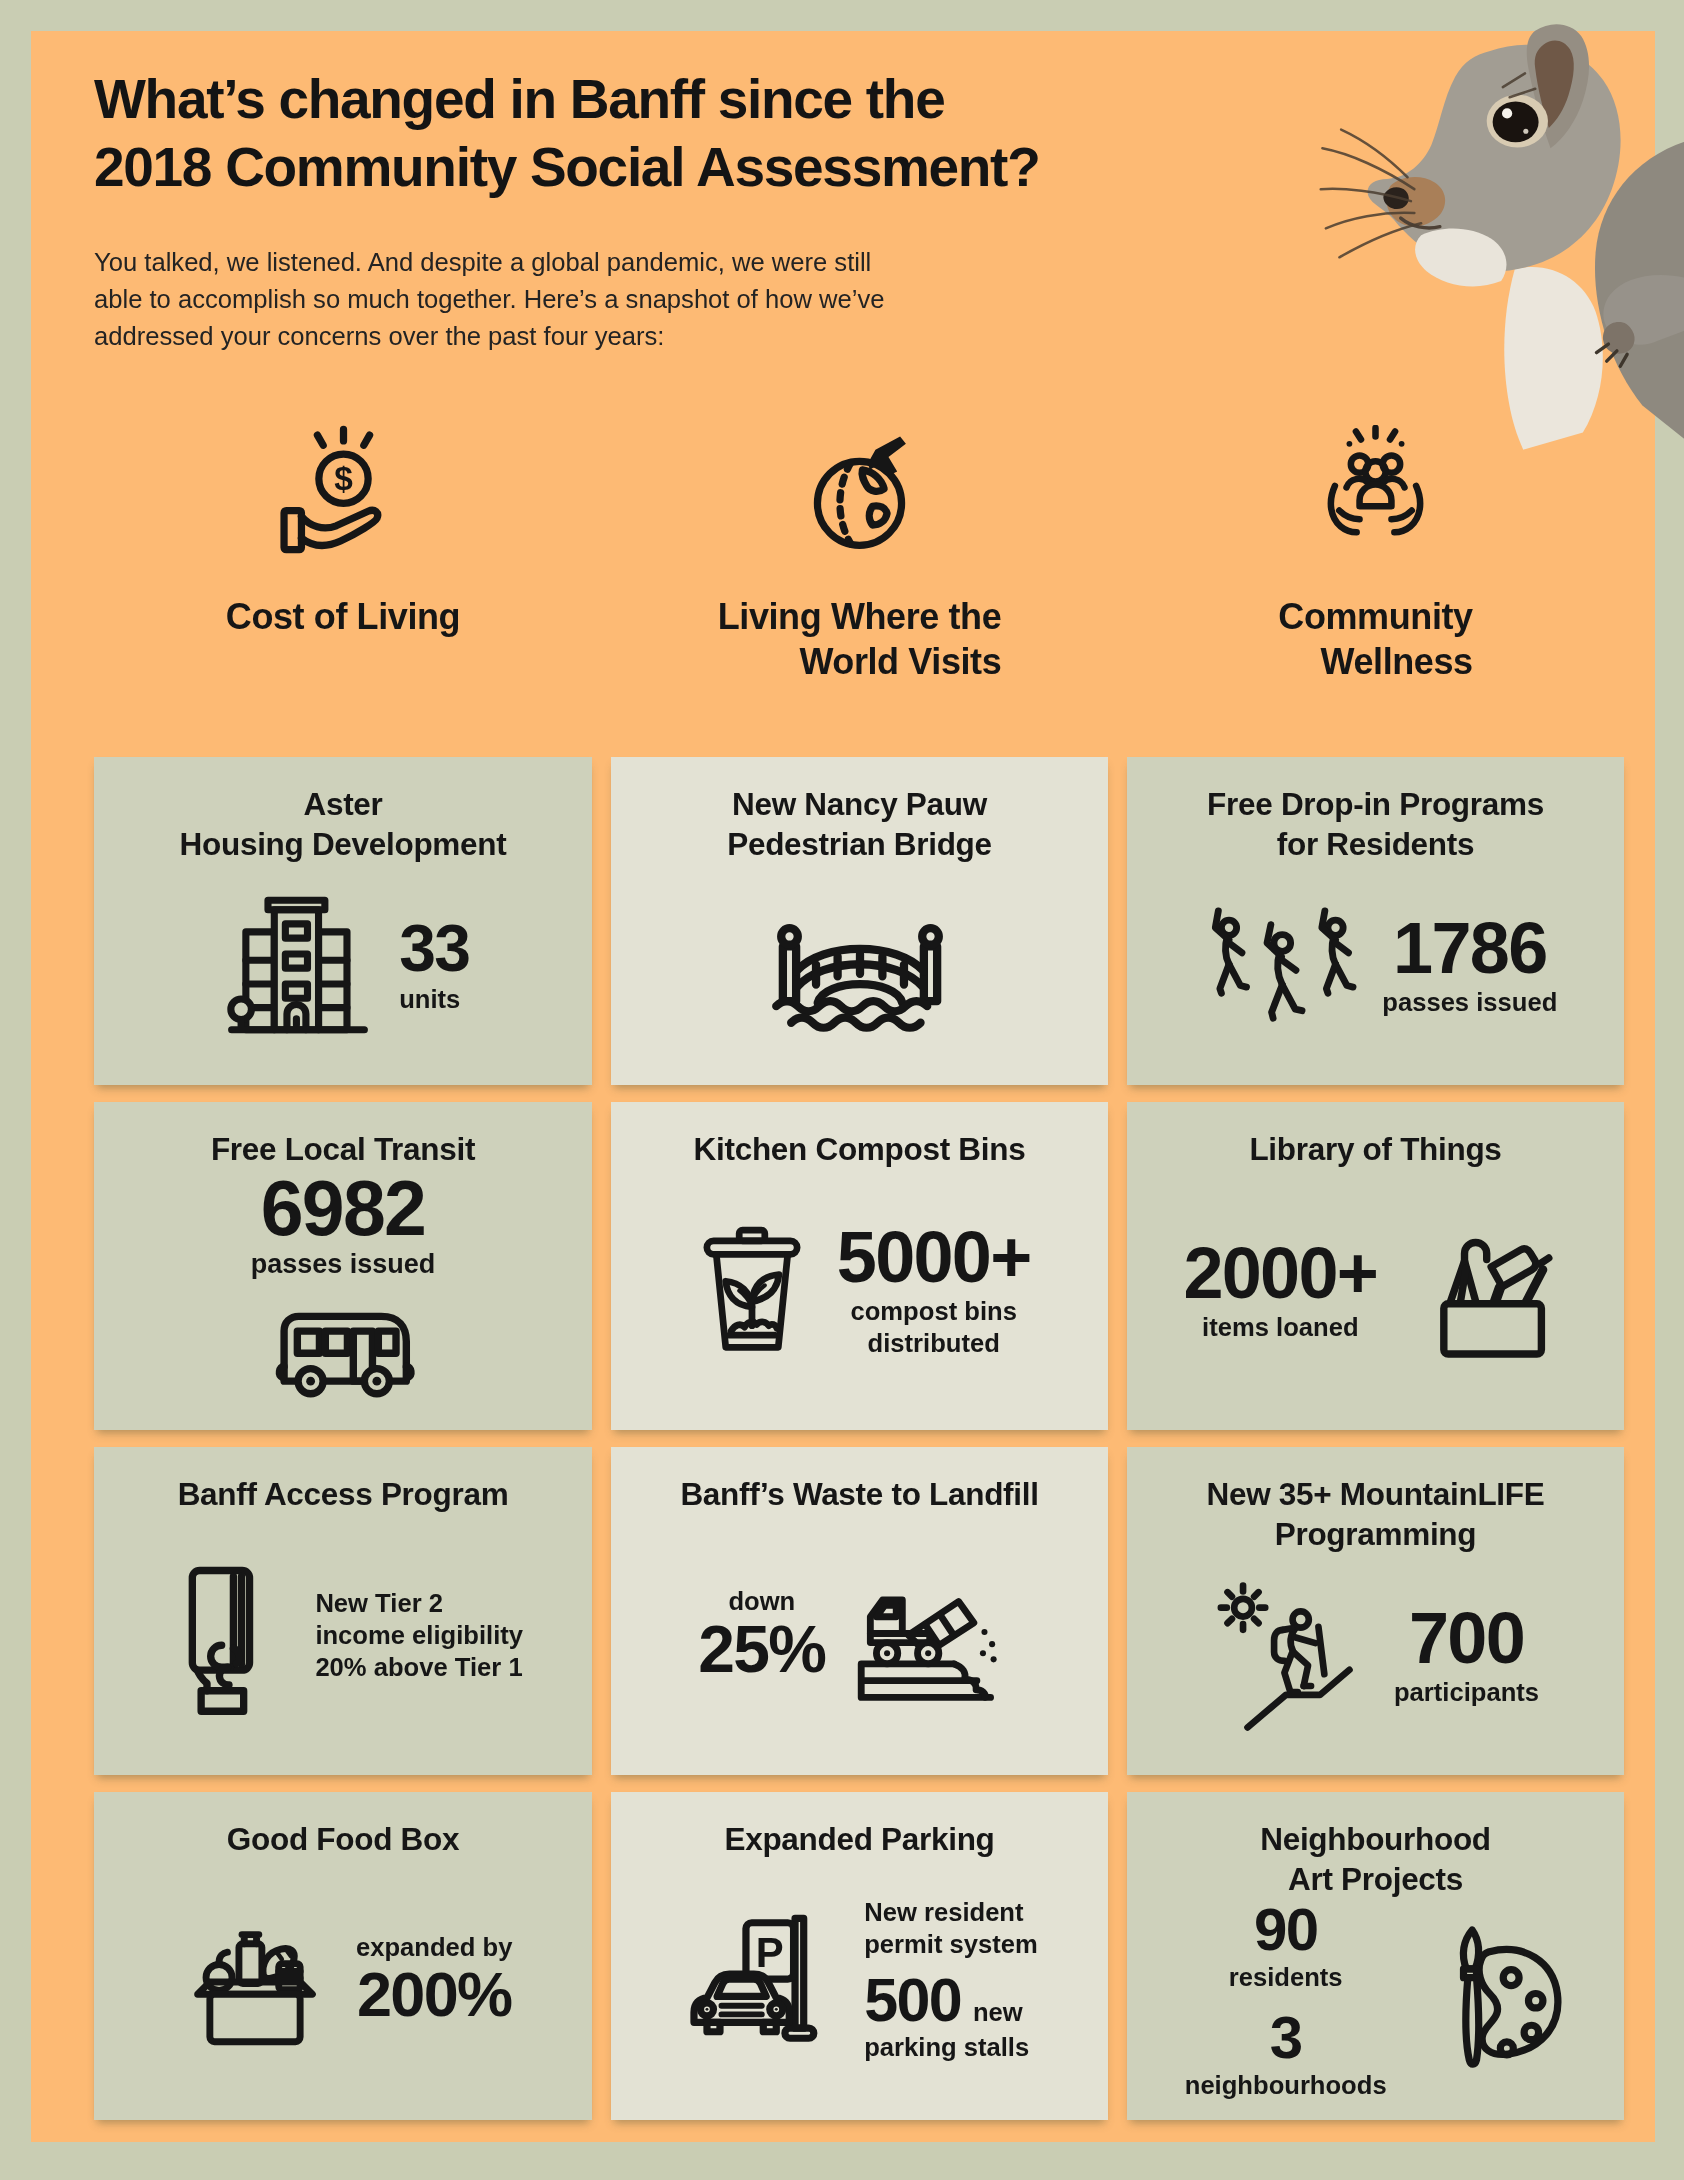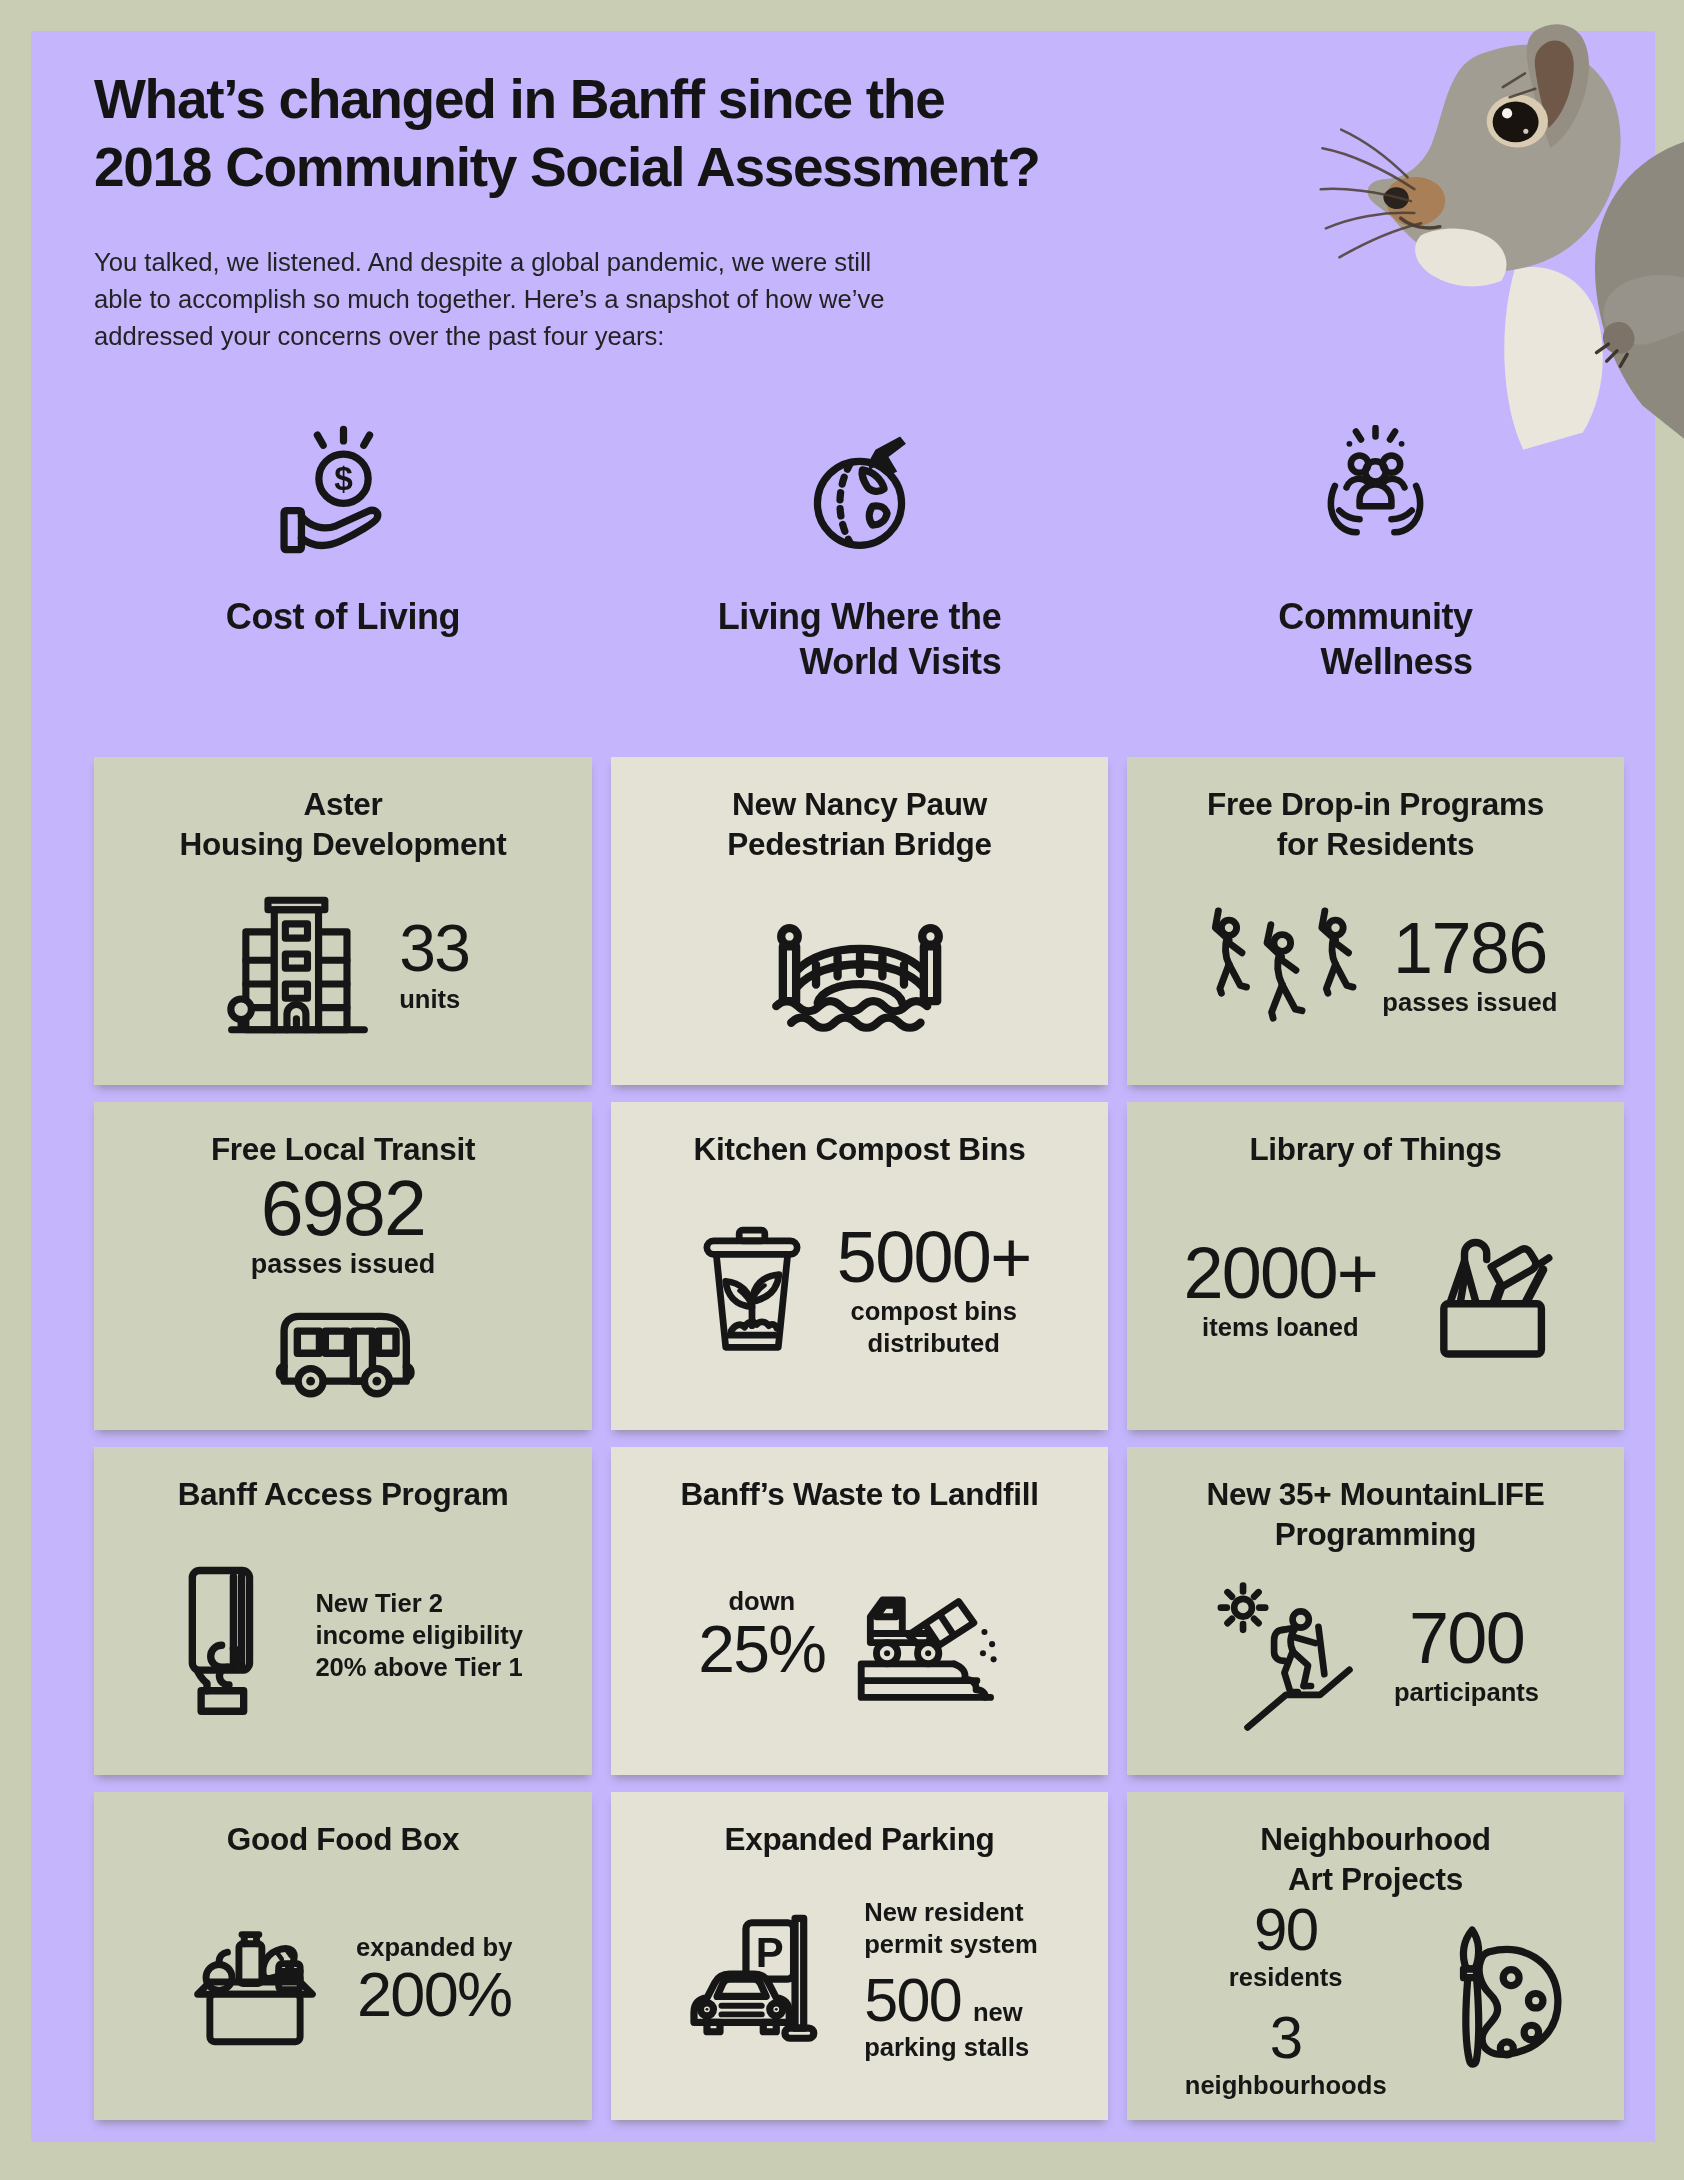--- a/index.html
+++ b/index.html
@@ -1,21 +1,21 @@
 <!DOCTYPE html>
 <html style="font-size:13.6px"><head>
 <meta charset="utf-8">
 <style>
   html,body{margin:0;padding:0}
   body{
     width:1685px;height:2181px;position:relative;overflow:hidden;
     background:#c9cdb3;
     font-family:"Liberation Sans",sans-serif;color:#161616;
   }
-  .sheet{position:absolute;left:31px;top:31px;width:1624px;height:2111px;background:#c4b5fd;}
+  .sheet{position:absolute;left:31px;top:31px;width:1624px;height:2111px;background:#fdba74;}
   .title{position:absolute;left:63px;top:34px;margin:0;font-size:55px;line-height:68px;
     font-weight:bold;letter-spacing:-1.3px;color:#141414;}
   .title span{display:block}
   .intro{position:absolute;left:63px;top:213px;margin:0;font-size:25.6px;line-height:37px;color:#232323;}
   .intro span{display:block}
   .grid{position:absolute;left:63px;top:370px;display:grid;
     grid-template-columns:498px 497px 497px;
     grid-template-rows:339px 328px 328px 328px 328px;
     gap:17px 19px;}
   .colhead{display:flex;flex-direction:column;align-items:center;padding-top:24px}
@@ -24,21 +24,21 @@
   .card{box-sizing:border-box;display:flex;flex-direction:column;
     padding:27px 22px 19px;background:#ced1bb;
     box-shadow:0 6px 8.5px -3.4px rgba(90,90,60,.45);}
   .card.light{background:#e3e2d4}
   .ctitle{text-align:center;font-weight:bold;font-size:31.5px;line-height:40px;letter-spacing:-0.3px}
   .ctitle span{display:block}
   .cbody{flex:1;display:flex;align-items:center;justify-content:center;gap:20.4px}
   .cbody.colm{flex-direction:column;gap:6.8px}
   .stat{display:flex;flex-direction:column;align-items:center;text-align:center}
   .stat.leftal{align-items:flex-start;text-align:left}
-  .num{font-weight:normal;font-size:66px;line-height:1.02;letter-spacing:-1.7px}
+  .num{font-weight:bold;font-size:66px;line-height:1.02;letter-spacing:-1.7px}
   .num.xl{font-size:77px}
   .num.lg{font-size:72px}
   .lbl{font-weight:bold;font-size:25.6px;line-height:31.5px;margin-top:1.7px}
   .pre{font-weight:bold;font-size:25.6px;line-height:29px}
   .txtblock{font-weight:bold;font-size:25.6px;line-height:32px}
   .txtblock span{display:block}
   .baserow{display:flex;align-items:baseline;gap:12px}
   .gap18{height:13.6px}
   svg text{font-family:"Liberation Sans",sans-serif;font-weight:bold}
   .squirrel{position:absolute;left:1319px;top:22px;width:366px;height:428px;z-index:5}

